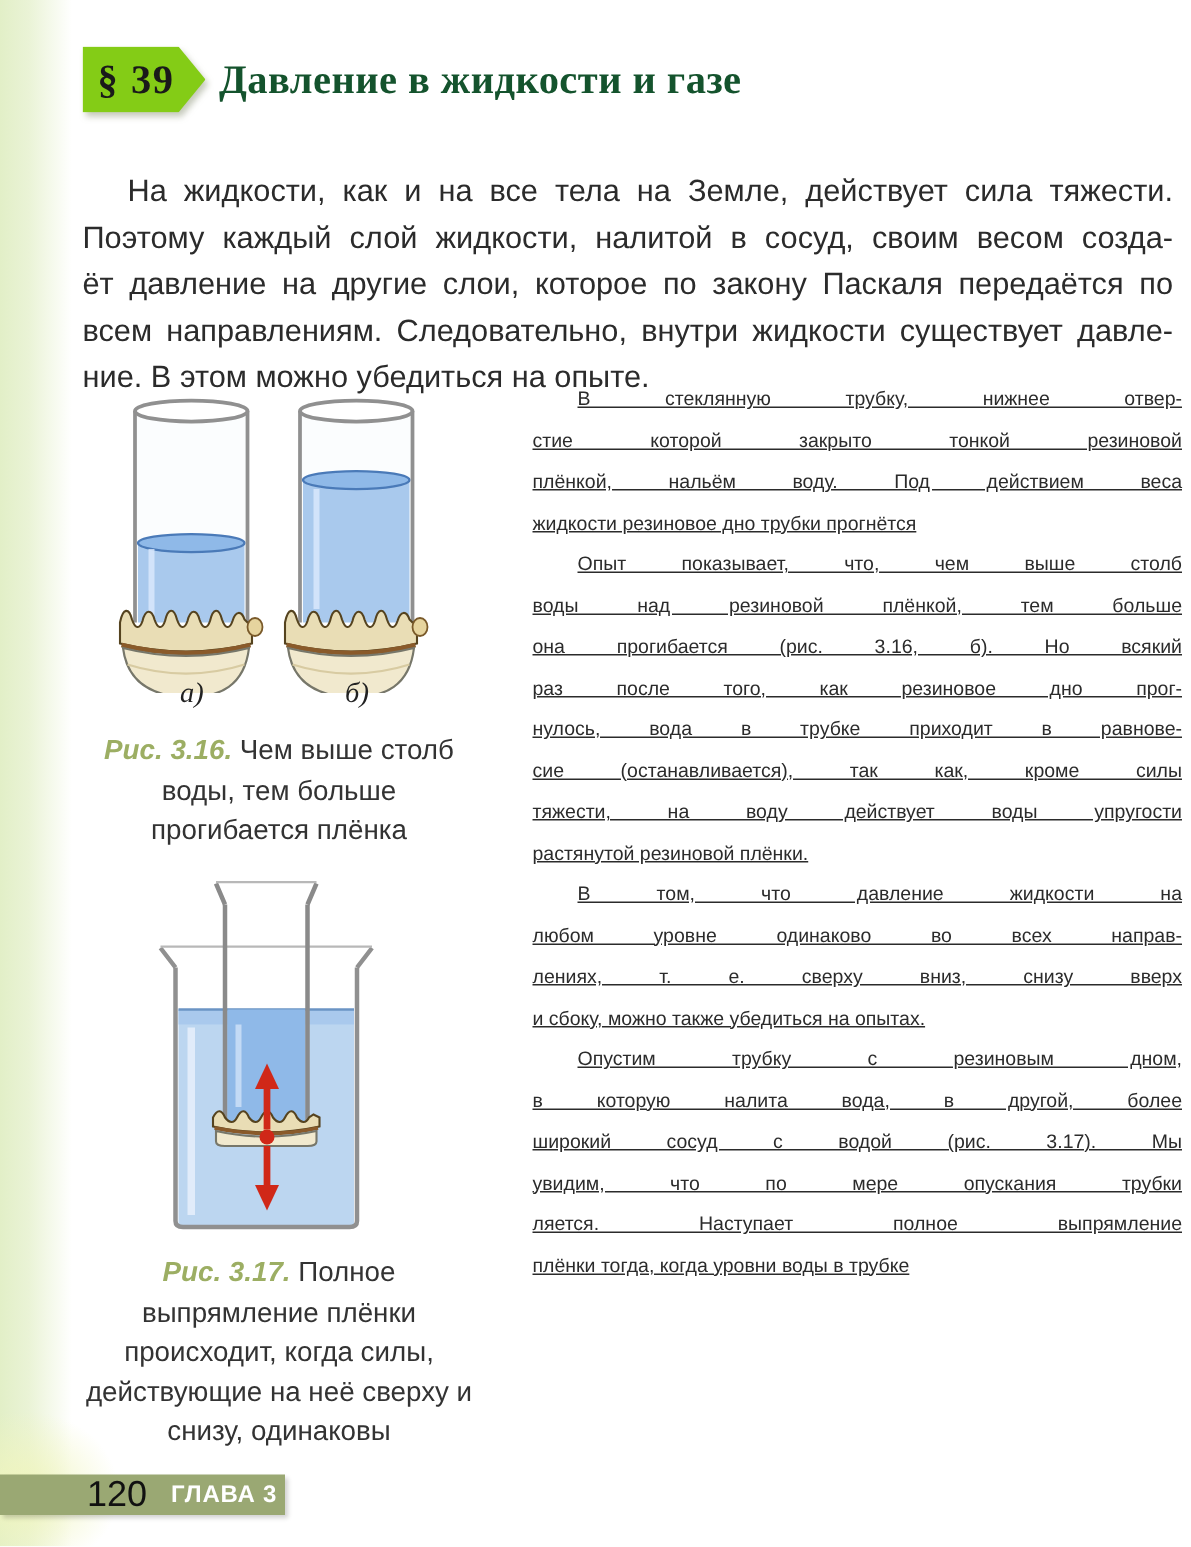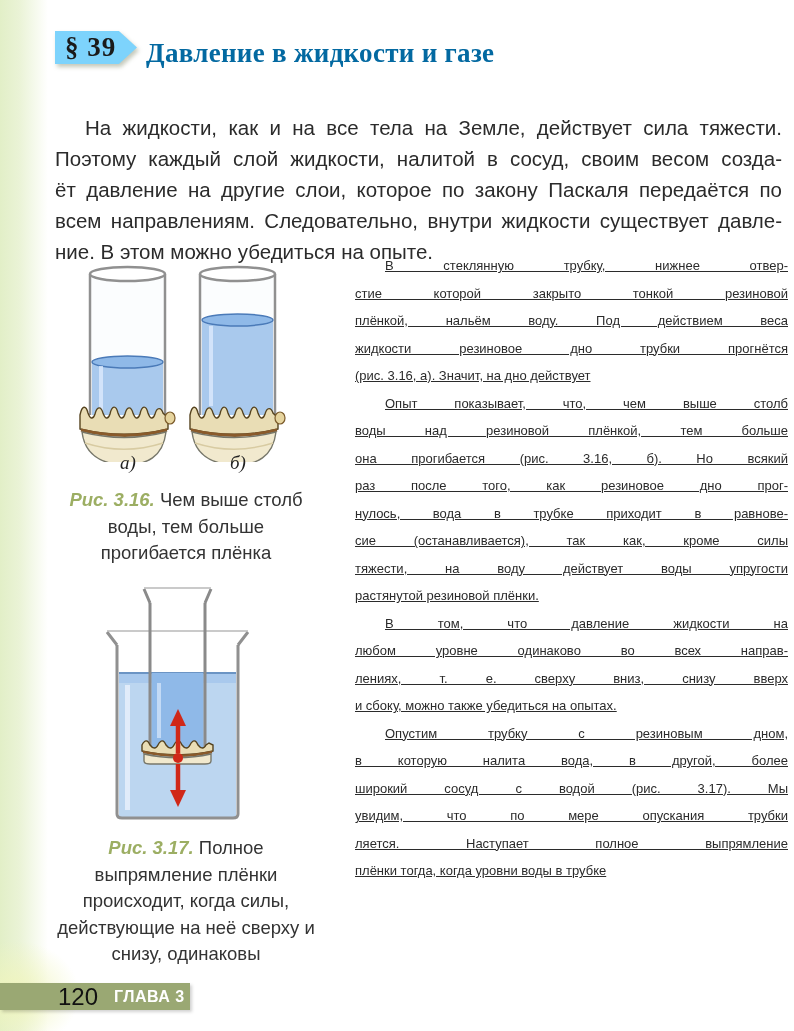--- a/index.html
+++ b/index.html
@@ -12,32 +12,32 @@
     position:absolute;left:0;top:0;width:48px;height:1031px;
     background:linear-gradient(to right,#e2efc7 0%,#eaf3d6 40%,#ffffff 100%);
   }
   .edge-glow{
     position:absolute;left:0;top:940px;width:80px;height:91px;
     background:radial-gradient(ellipse at 20% 60%,#f0f5bd 0%,rgba(240,245,189,0) 70%);
   }
   
   .badge-wrap{position:absolute;left:55px;top:31px;filter:drop-shadow(2px 3px 2px rgba(90,100,60,.35));}
   .badge{
-    width:82px;height:33px;background:#7dd3fc;
+    width:82px;height:44px;background:#84cc16;
     clip-path:polygon(0 0,78% 0,100% 50%,78% 100%,0 100%);
     display:flex;align-items:center;justify-content:flex-start;
   }
   .badge span{
     font-family:"Liberation Serif","DejaVu Serif",serif;font-weight:700;
     font-size:27px;color:#1a1a1a;padding-left:10px;letter-spacing:1px;
   }
   .page-title{
     position:absolute;left:146px;top:38px;
     font-family:"Liberation Serif","DejaVu Serif",serif;font-weight:700;
-    font-size:27px;color:#0369a1;letter-spacing:.3px;
+    font-size:27px;color:#14532d;letter-spacing:.3px;
   }
   
   .para .tline{text-align:justify;text-align-last:justify;}
   .para .tline:last-child{text-align-last:left;}
   .para .tline:first-child{text-indent:30px;}
   .intro{
     position:absolute;left:55px;top:112px;width:727px;
     font-size:20.5px;line-height:31px;
   }
   .col-right{
@@ -165,21 +165,20 @@
     <span class="cap-label">Рис. 3.17.</span>
     <span>Полное выпрямление плёнки происходит, когда силы, действующие на неё сверху и снизу, одинаковы</span>
   </div>
 
   <div class="col-right">
     <div class="para">
         <div class="tline">В стеклянную трубку, нижнее отвер-</div>
         <div class="tline">стие которой закрыто тонкой резиновой</div>
         <div class="tline">плёнкой, нальём воду. Под действием веса</div>
         <div class="tline">жидкости резиновое дно трубки прогнётся</div>
-        <div class="tline">(рис. 3.16, а). Значит, на дно действует</div>
       </div>
     <div class="para">
         <div class="tline">Опыт показывает, что, чем выше столб</div>
         <div class="tline">воды над резиновой плёнкой, тем больше</div>
         <div class="tline">она прогибается (рис. 3.16, б). Но всякий</div>
         <div class="tline">раз после того, как резиновое дно прог-</div>
         <div class="tline">нулось, вода в трубке приходит в равнове-</div>
         <div class="tline">сие (останавливается), так как, кроме силы</div>
         <div class="tline">тяжести, на воду действует воды упругости</div>
         <div class="tline">растянутой резиновой плёнки.</div>

